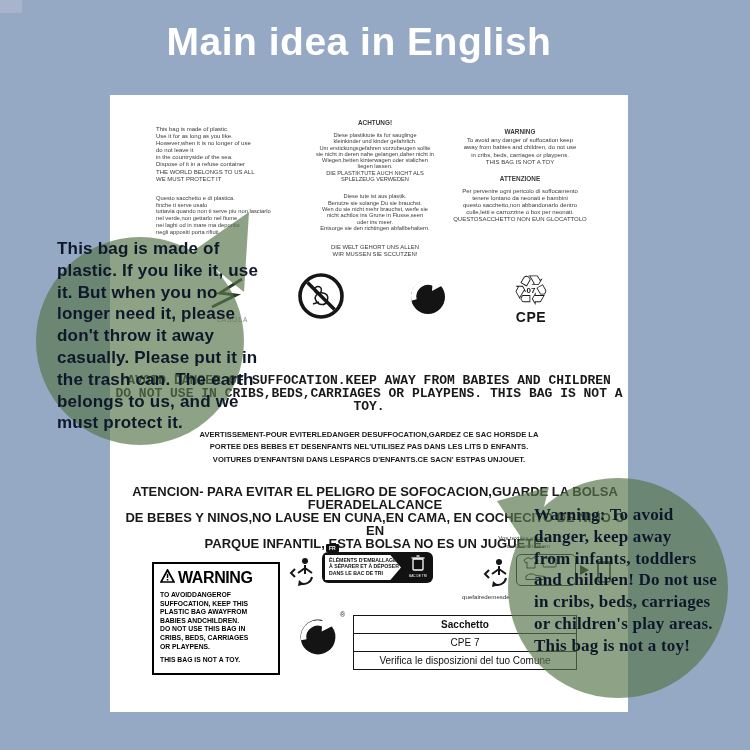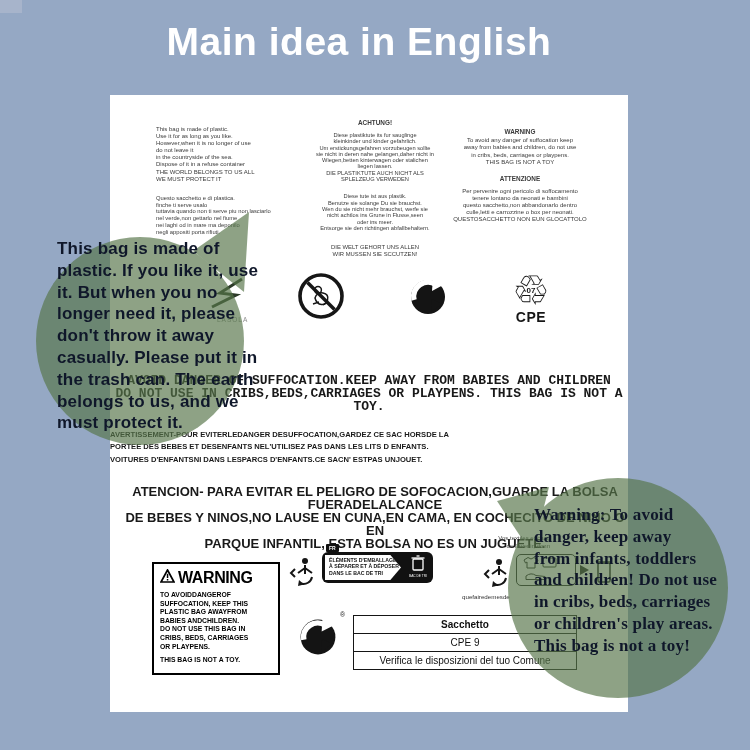--- a/index.html
+++ b/index.html
@@ -30,21 +30,21 @@
   .wr-p2{margin-top:6px;font-size:6px;line-height:7px;}
 
   
   .icon-box{top:176px;}
   .lasola{left:107px;top:221px;font-size:6.5px;color:#8d8d8d;letter-spacing:1px;}
   .chevrons{left:92px;top:182px;}
 
   
   .center-warn{left:0;top:279px;width:518px;text-align:center;font-size:13px;line-height:13px;
                font-weight:600;color:#191919;font-family:Liberation Mono, monospace;}
-  .french{left:0;top:334px;width:518px;font-size:7.6px;line-height:12.4px;
+  .french{left:0;top:334px;width:518px;text-align:center;font-size:7.6px;line-height:12.4px;
           font-weight:600;color:#191919;}
   .spanish{left:0;top:390px;width:518px;text-align:center;font-size:13px;line-height:13px;
            font-weight:600;color:#191919;margin-left:6px;}
 
   
   .textiles-note{left:330px;top:439px;width:110px;text-align:right;font-size:6px;line-height:8px;color:#444;}
   .triman{width:32px;height:32px;}
   .t1{left:178px;top:460px;}
   .t2{left:372px;top:461px;}
   .fr-tab{left:216px;top:449px;background:#111;color:#fff;font-size:5px;font-weight:700;
@@ -246,21 +246,21 @@
         <circle cx="24" cy="24" r="19" fill="#141414"></circle>
         <path d="M8.5 27 A 15.5 15.5 0 0 1 32 11" stroke="#ffffff" stroke-width="6" fill="none"></path>
         <polygon points="29,3 42,11 28,18" fill="#ffffff"></polygon>
         <polygon points="39.5,31 27,41 28.5,26.5" fill="#141414"></polygon>
       </svg>
     </div>
     <div class="abs reg-mark">®</div>
 
     <div class="abs dispose-table">
       <div class="dispose-row">Sacchetto</div>
-      <div class="dispose-row">CPE 9</div>
+      <div class="dispose-row">CPE 7</div>
       <div class="dispose-row">Verifica le disposizioni del tuo Comune</div>
     </div>
 
     <div class="abs warnbox">
       <div class="warnbox-title">
         <span>
           <svg width="15" height="14" viewBox="0 0 15 14">
             <polygon points="7.5,1 14,13 1,13" fill="none" stroke="#000" stroke-width="1.7"></polygon>
             <rect x="6.8" y="4.8" width="1.5" height="4.2" fill="#000"></rect>
             <rect x="6.8" y="10" width="1.5" height="1.5" fill="#000"></rect>

